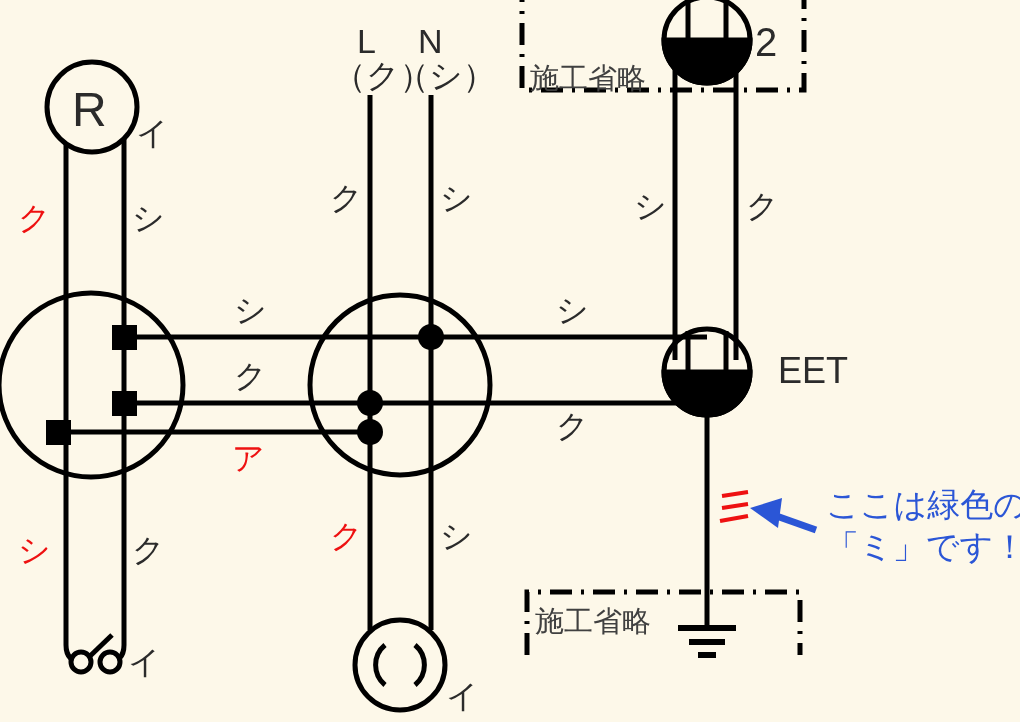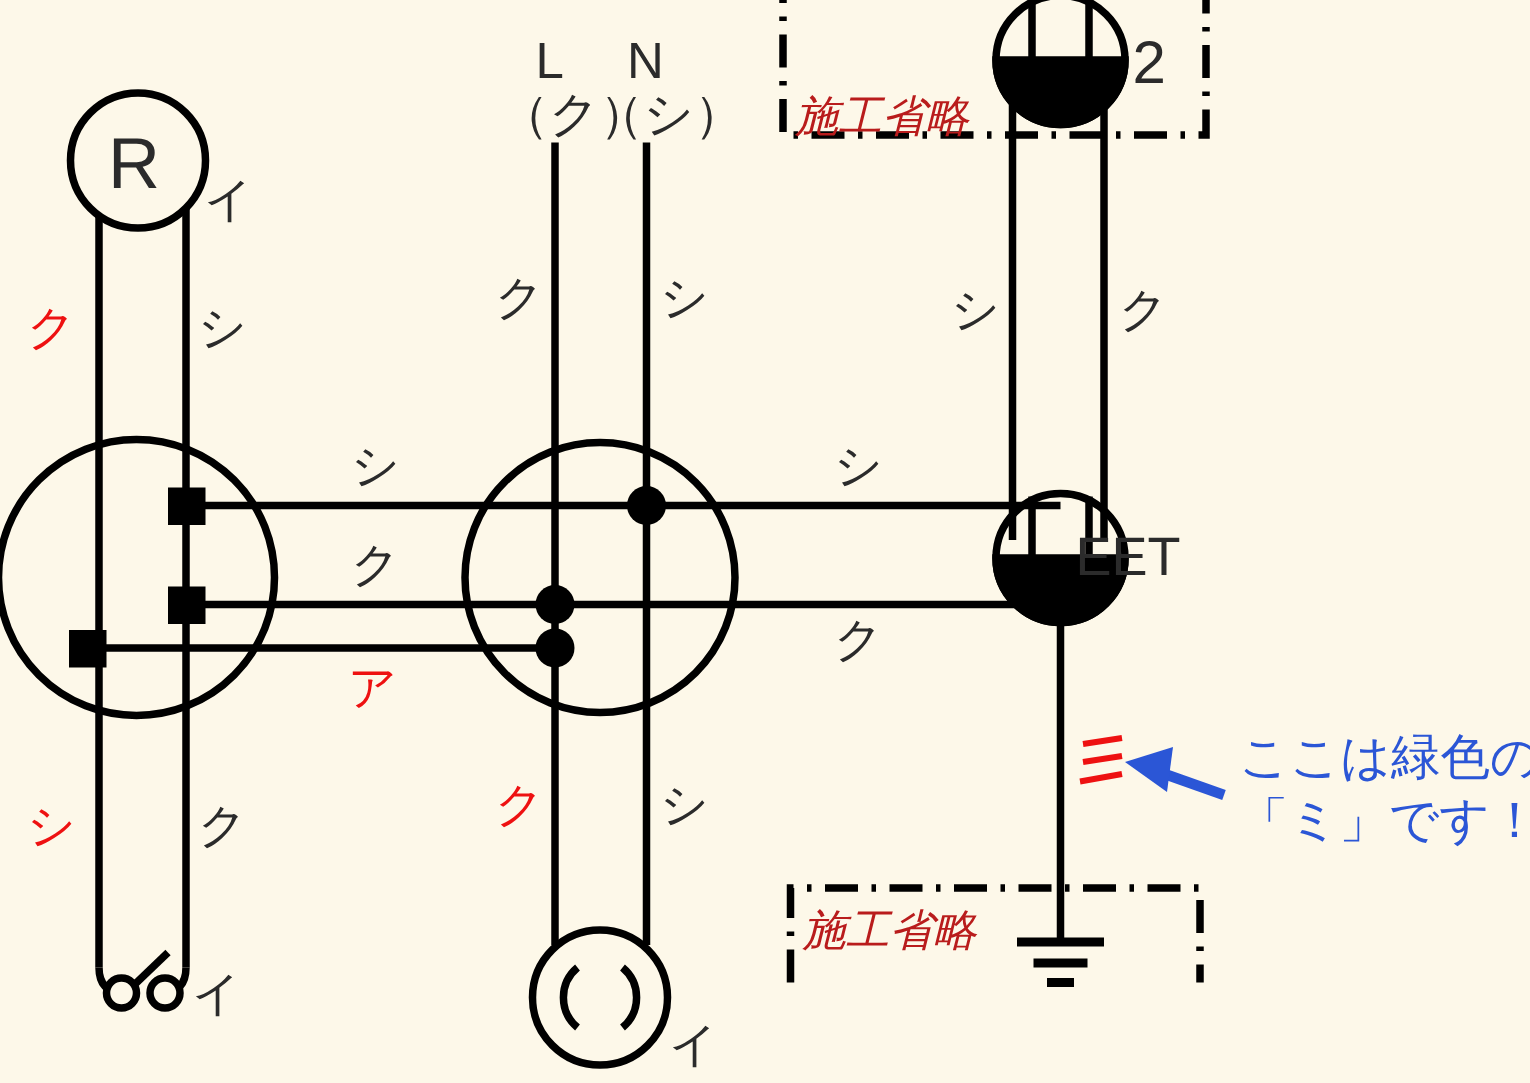--- a/index.html
+++ b/index.html
@@ -28,21 +28,21 @@
   }
   .lbl {
     position: absolute;
     font-family: "Liberation Sans", sans-serif;
     white-space: pre;
     line-height: 1.15;
   }
   .lbl-black { color: #2b2b2b; }
   .lbl-red   { color: #ee1111; }
   .lbl-blue  { color: #2b56d6; }
-  .lbl-gray  { color: #b91c1c; font-style: italic; }
+  .lbl-gray  { color: #404040; }
 </style>
 </head>
 <body>
 
 <div id="diagram-root">
 
   <svg id="wiring-svg" viewBox="0 0 1020 722">
 
     <g>
 
@@ -155,21 +155,21 @@
   <div class="lbl lbl-black" style="left:136px; top:115px; font-size:32px;">イ</div>
 
   <div class="lbl lbl-black" style="left:357px; top:22px; font-size:34px;">L</div>
   <div class="lbl lbl-black" style="left:418px; top:22px; font-size:34px;">N</div>
   <div class="lbl lbl-black" style="left:333px; top:57px; font-size:33px;">（ク）</div>
   <div class="lbl lbl-black" style="left:396px; top:57px; font-size:33px;">（シ）</div>
 
   <div class="lbl lbl-black" style="left:755px; top:19px; font-size:40px;">2</div>
   <div class="lbl lbl-gray" style="left:530px; top:62px; font-size:29px;">施工省略</div>
 
-  <div class="lbl lbl-black" style="left:717px; top:350px; font-size:36px;">EET</div>
+  <div class="lbl lbl-black" style="left:778px; top:350px; font-size:36px;">EET</div>
 
   <div class="lbl lbl-gray" style="left:535px; top:605px; font-size:29px;">施工省略</div>
 
   <div class="lbl lbl-black" style="left:446px; top:678px; font-size:32px;">イ</div>
 
   <div class="lbl lbl-black" style="left:128px; top:644px; font-size:32px;">イ</div>
 
   <div class="lbl lbl-red" style="left:18px; top:200px; font-size:32px;">ク</div>
   <div class="lbl lbl-black" style="left:132px; top:200px; font-size:32px;">シ</div>
 

